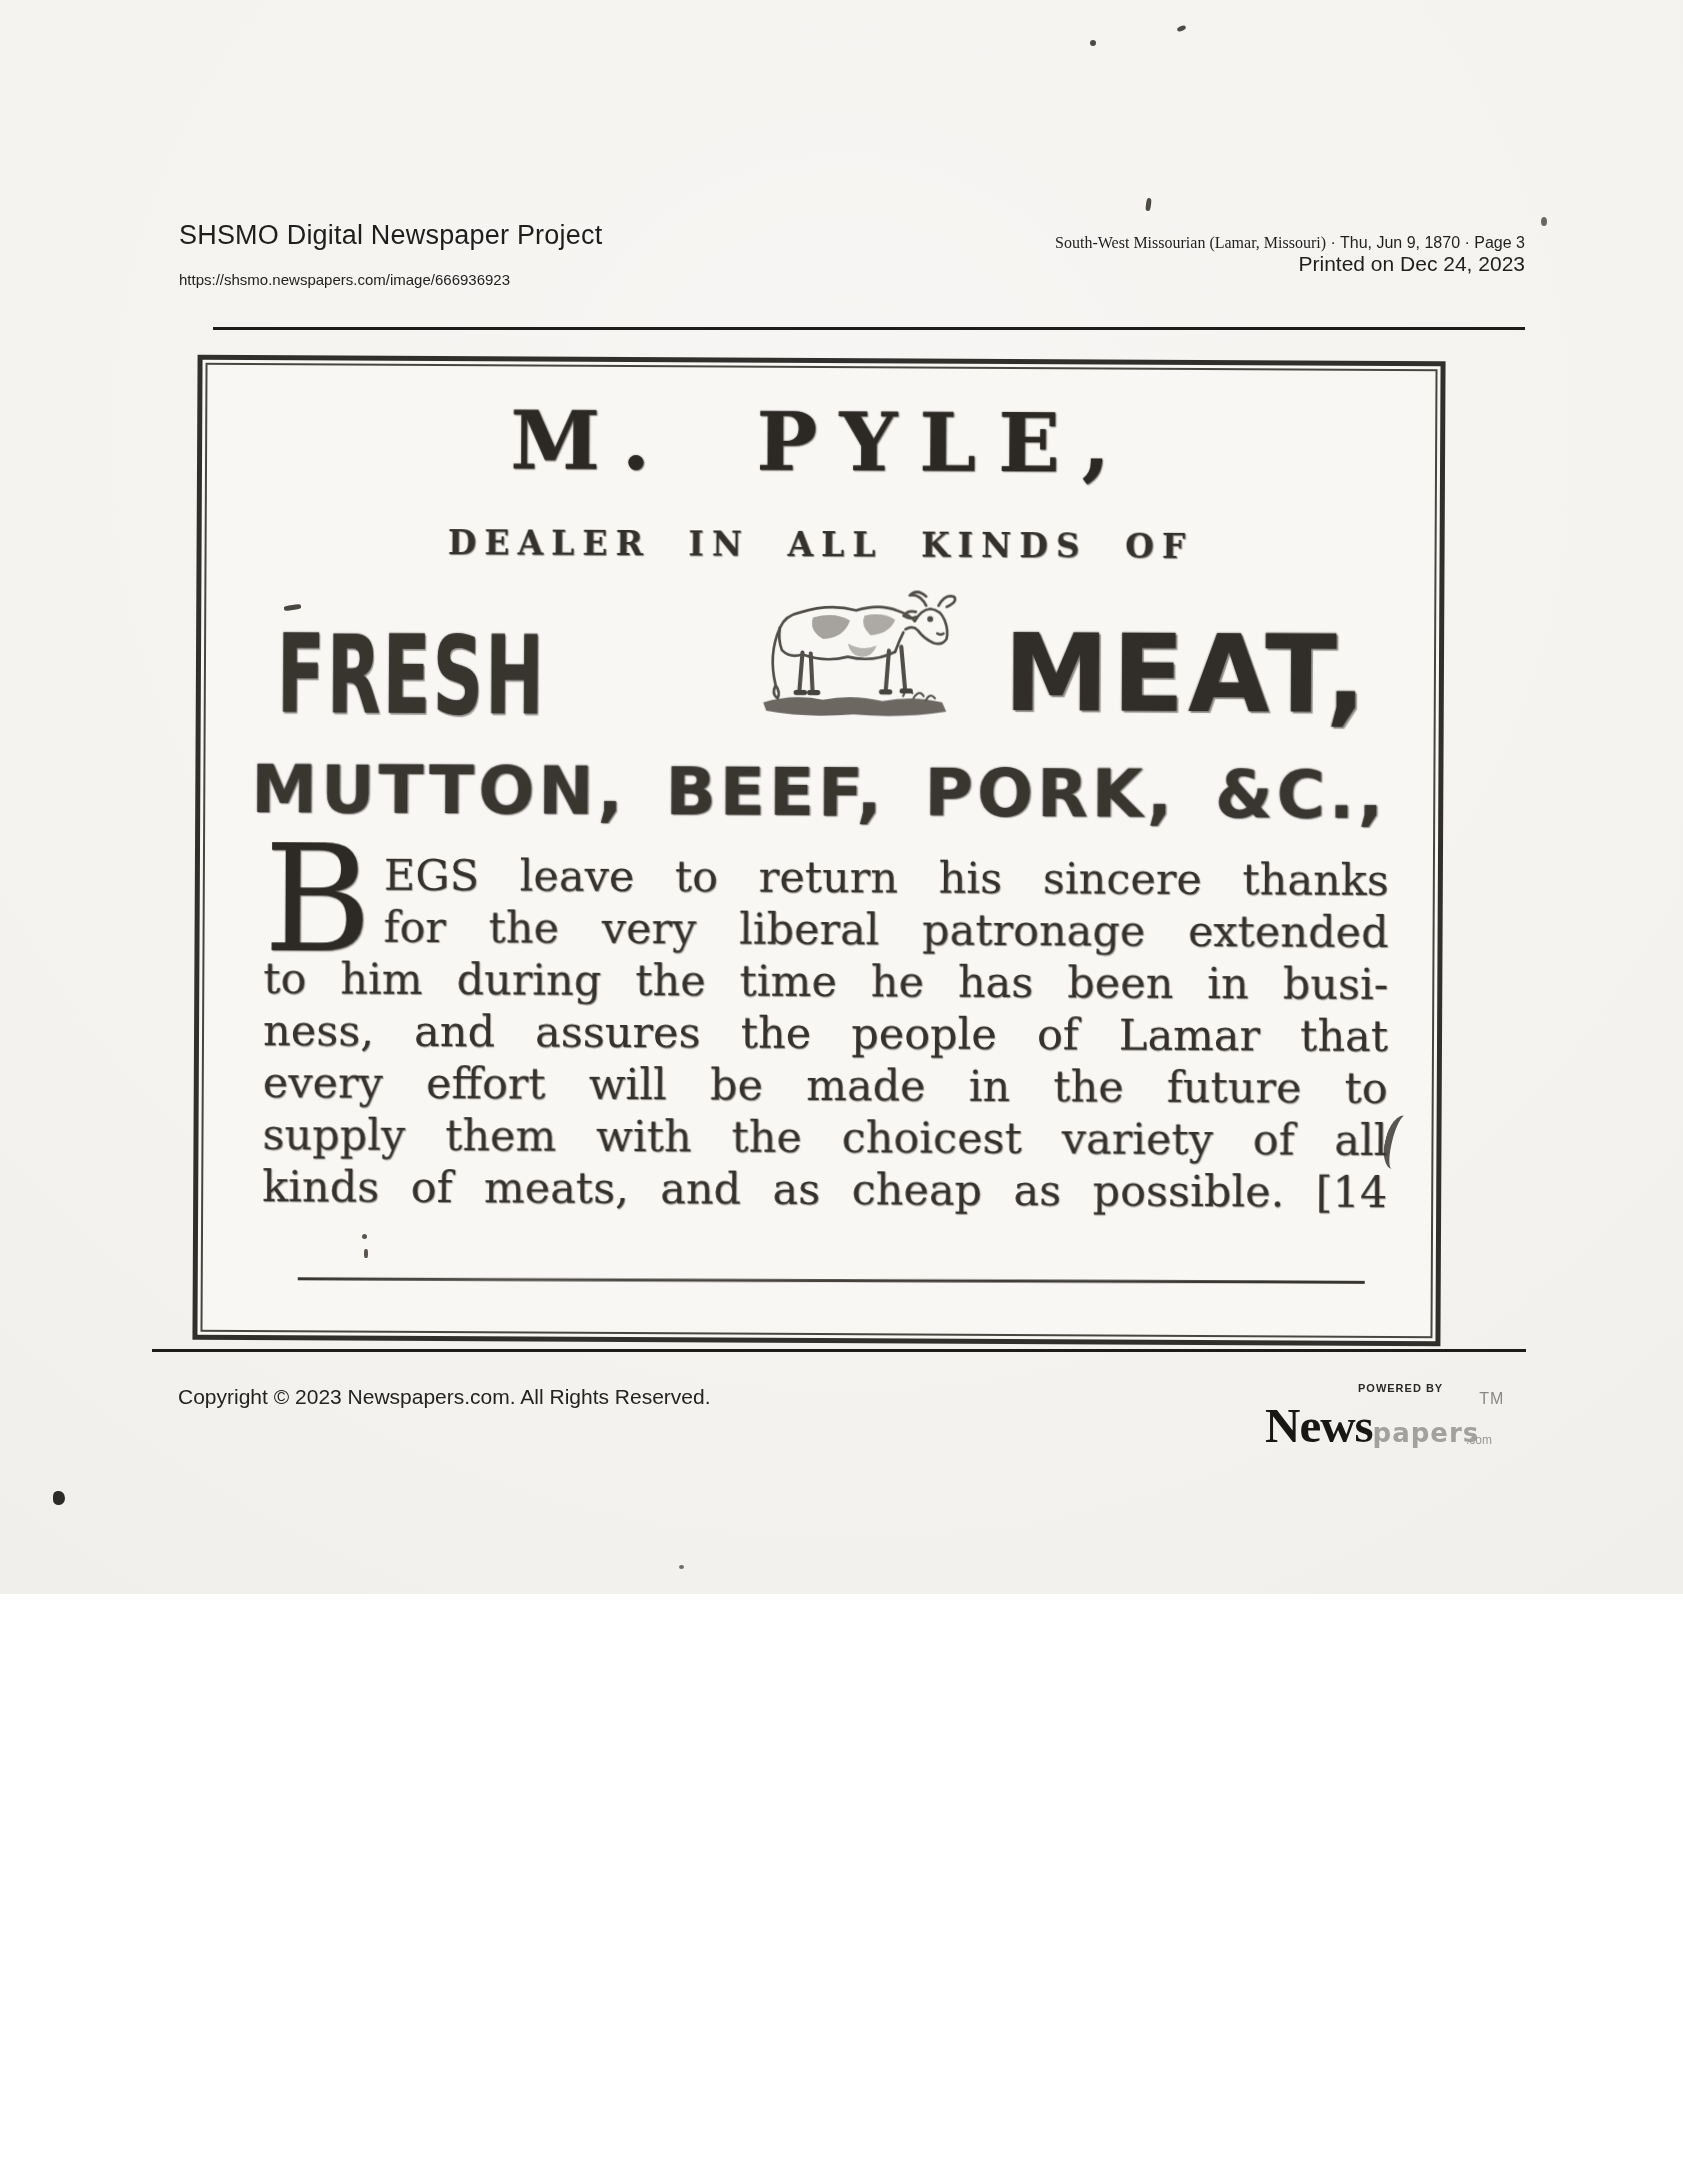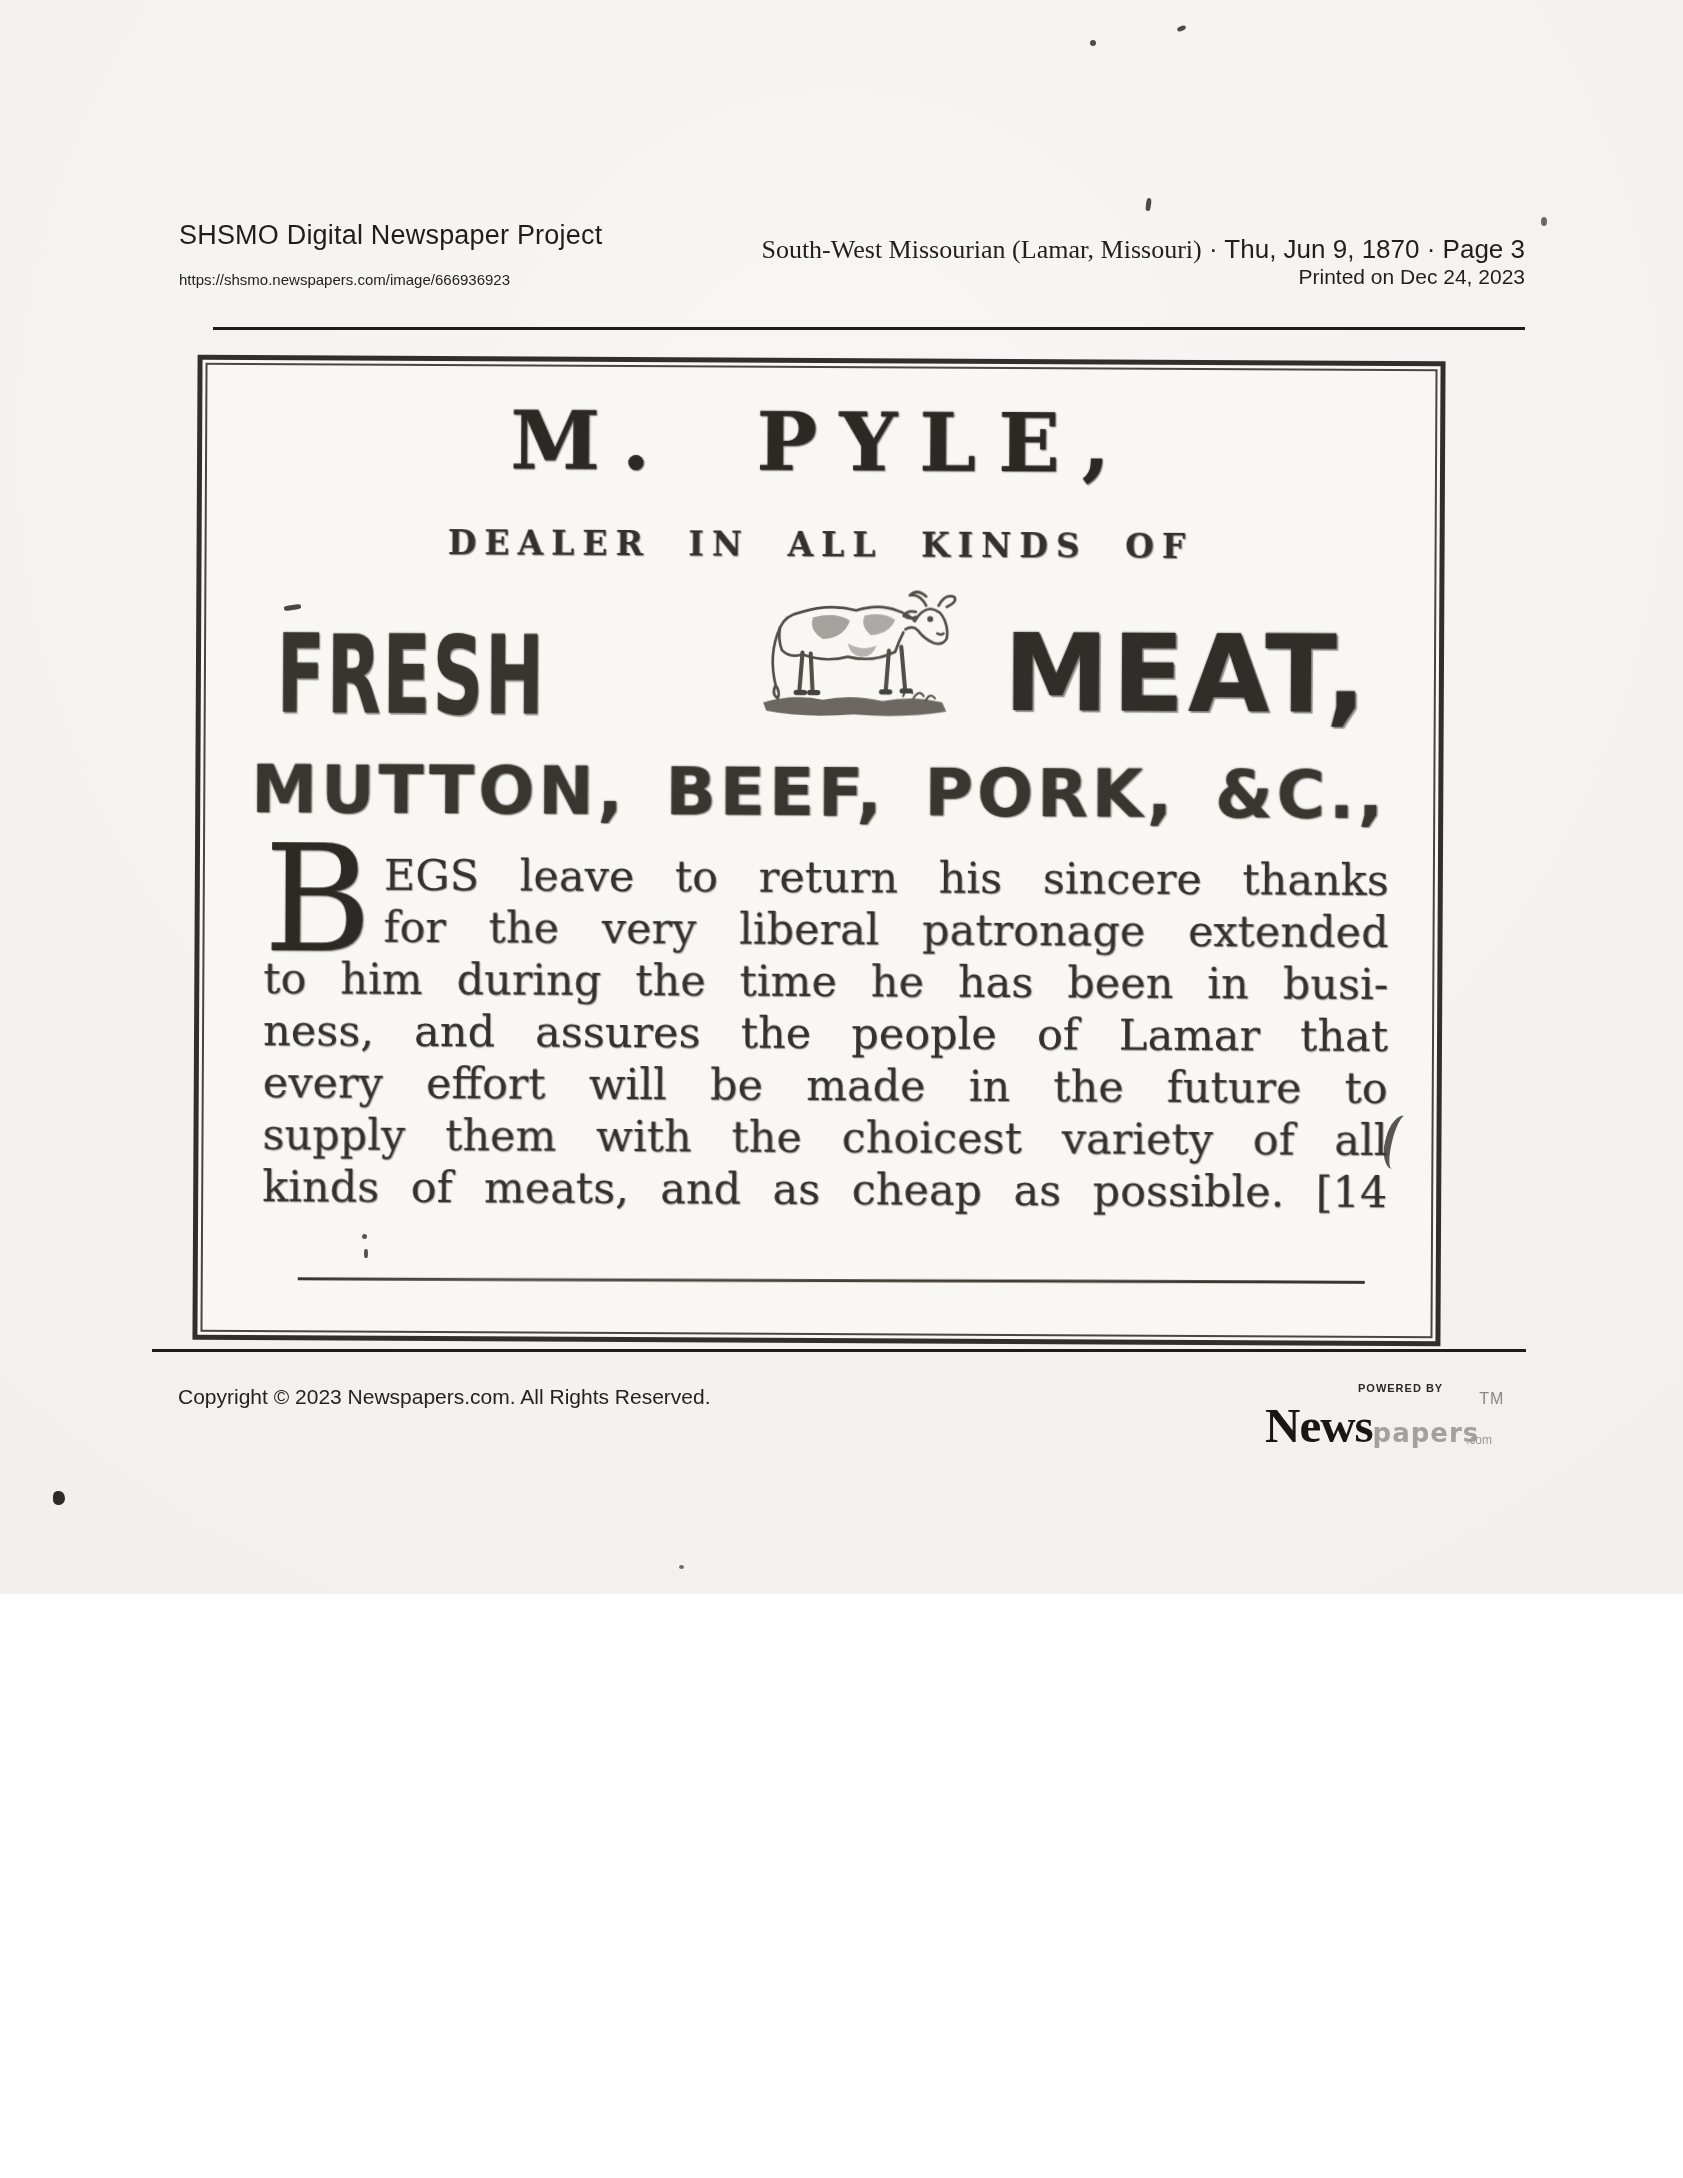--- a/index.html
+++ b/index.html
@@ -6,21 +6,21 @@
   .page{
     position:relative; width:1683px; height:1594px; overflow:hidden;
     background:radial-gradient(circle at 50% 28%, #f7f6f4 0%, #f3f2ef 70%, #f0efec 100%);
     font-family:"Liberation Sans", sans-serif; color:#262524;
   }
   
   .header-left{position:absolute; left:179px; top:220px;}
   .hdr-title{font-size:27px; color:#1f1e1d; letter-spacing:0.2px;}
   .hdr-url{font-size:15px; margin-top:20px; color:#232221;}
   .header-right{position:absolute; right:158px; top:234px; text-align:right;}
-  .hdr-cite{font-size:26px; color:#201f1e;}
+  .hdr-cite{font-size:16px; color:#201f1e;}
   .cite-serif{font-family:"Liberation Serif", serif;}
   .cite-sans{font-family:"Liberation Sans", sans-serif;}
   .hdr-printed{font-size:21px; color:#201f1e;}
   .rule{position:absolute; background:#1e1d1c; height:3px;}
   .rule-top{left:213px; top:327px; width:1312px;}
   .rule-bottom{left:152px; top:1349px; width:1374px;}
   
   .ad-box{
     position:absolute; left:195px; top:358px; width:1238px; height:975px;
     border:5px solid #33312d; background:#f6f5f2;

